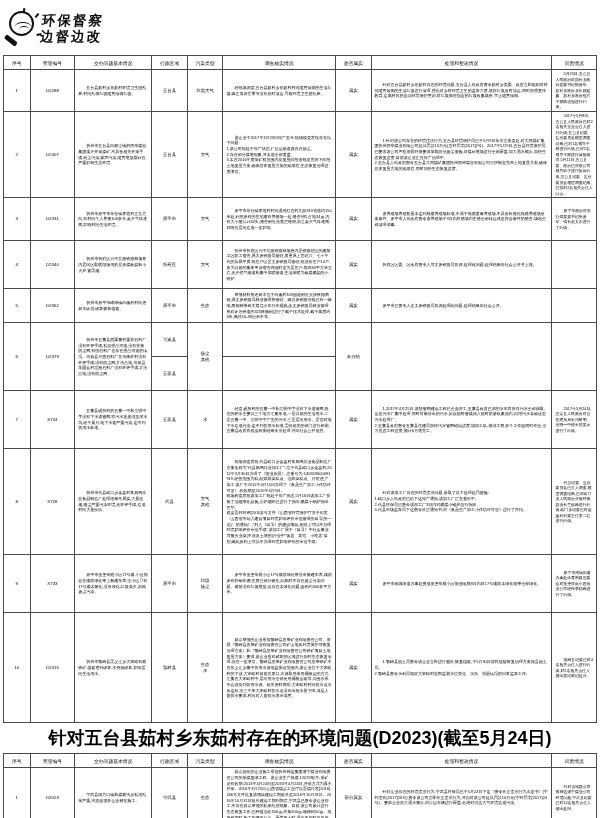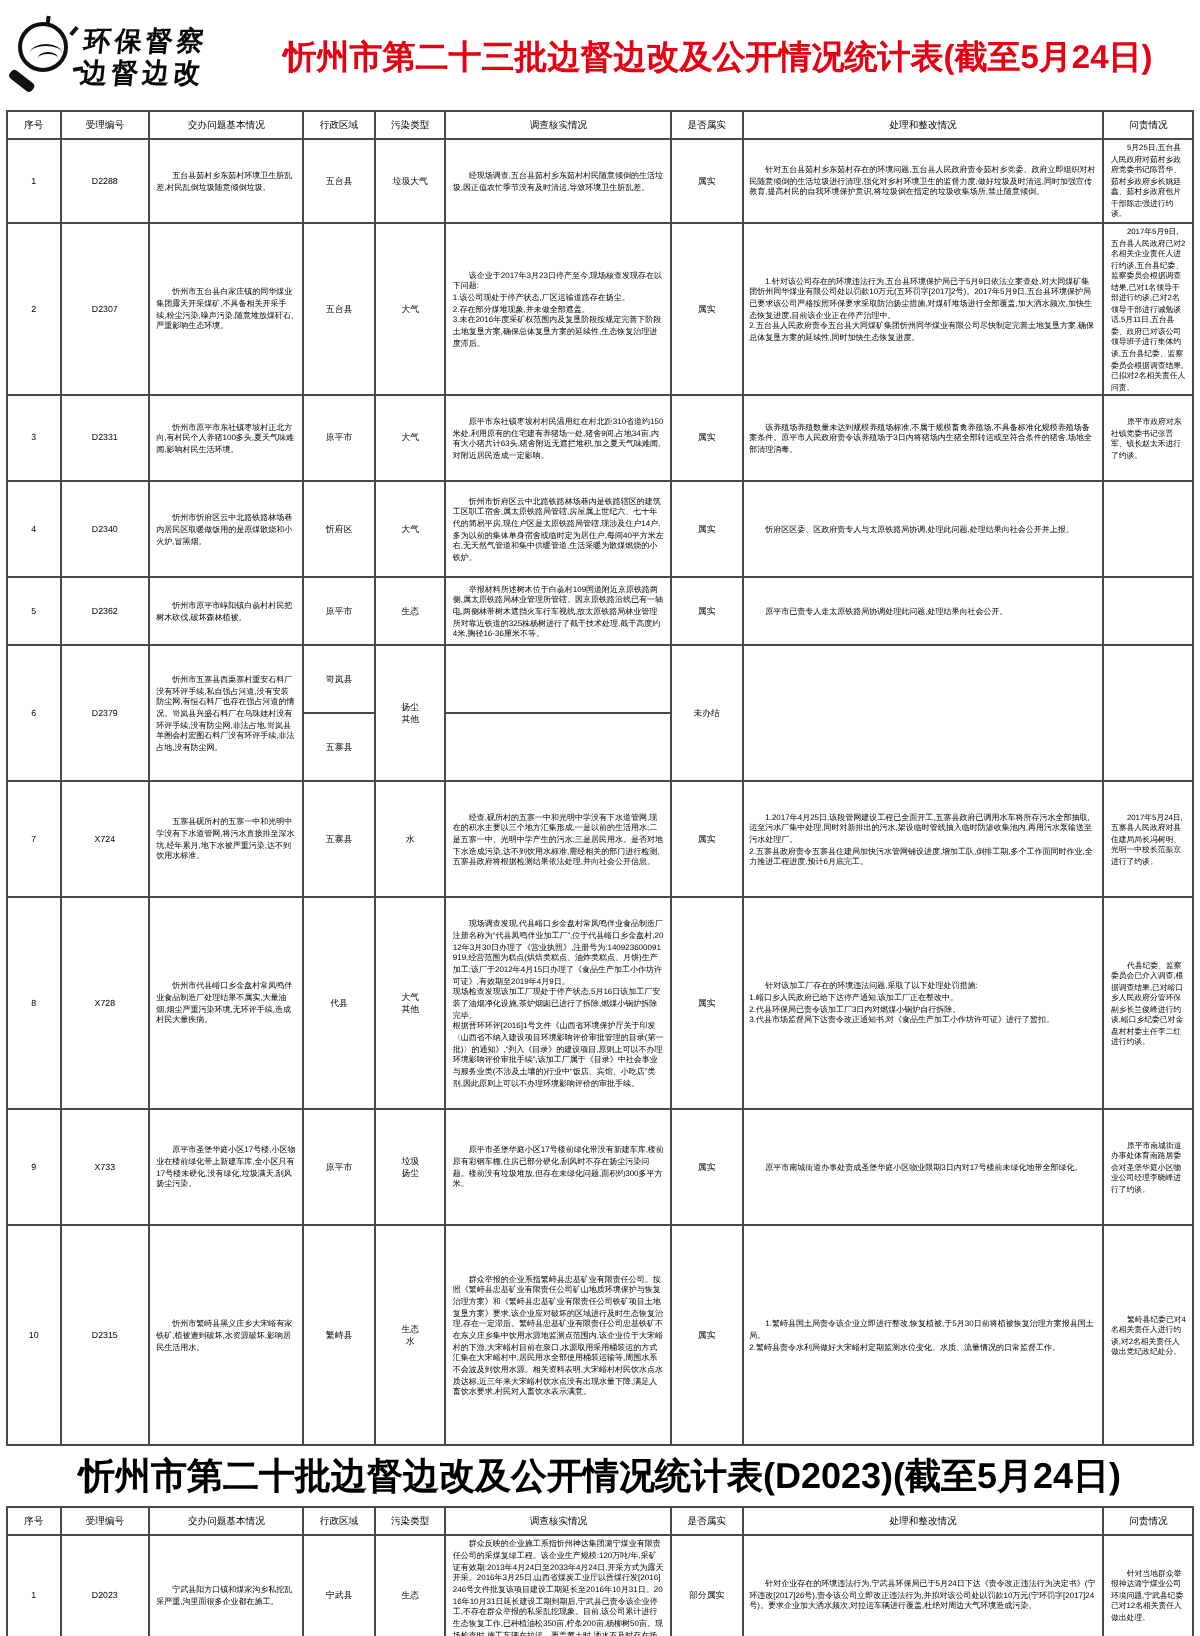--- a/index.html
+++ b/index.html
@@ -70,21 +70,20 @@
         <div class="lens-circle"></div>
         <div class="lens-scene"></div>
         <div class="lens-scene2"></div>
         <div class="lens-handle"></div>
       </div>
       <div class="logo-text">
         <div>环保督察</div>
         <div>边督边改</div>
       </div>
     </div>
-    <div class="title1" style="color: rgb(230, 0, 18);">忻州市第二十三批边督边改及公开情况统计表(截至5月24日)</div>
   </div>
 
   <table id="t1" class="report">
     <colgroup>
       <col style="width:4.5%">
         <col style="width:7.5%">
         <col style="width:13%">
       <col style="width:6%">
         <col style="width:6%">
         <col style="width:19%">
@@ -231,21 +230,21 @@
 水</td>
           <td class="p">群众举报的企业系指繁峙县忠基矿业有限责任公司。按照《繁峙县忠基矿业有限责任公司矿山地质环境保护与恢复治理方案》和《繁峙县忠基矿业有限责任公司铁矿项目土地复垦方案》要求,该企业应对破坏的区域进行及时生态恢复治理,存在一定滞后。繁峙县忠基矿业有限责任公司忠基铁矿不在东义庄乡集中饮用水源地监测点范围内,该企业位于大宋峪村的下游,大宋峪村目前在泉口,水源取用采用桶装运的方式汇集在大宋峪村中,居民用水全部使用桶装运输等,周围水系不会波及到饮用水源。相关资料表明,大宋峪村村民饮水点水质达标,近三年来大宋峪村饮水点没有出现水量下降,满足人畜饮水要求,村民对人畜饮水表示满意。</td>
           <td class="c">属实</td>
           <td class="p">1.繁峙县国土局责令该企业立即进行整改,恢复植被,于5月30日前将植被恢复治理方案报县国土局。
 2.繁峙县责令水利局做好大宋峪村定期监测水位变化、水质、流量情况的日常监督工作。</td>
           <td class="p q">繁峙县纪委已对4名相关责任人进行约谈,对2名相关责任人做出党纪政纪处分。</td>
         </tr>
       </tbody>
   </table>
 
-  <div class="title2" style="color: rgb(0, 0, 0);">忻州市第二十批边督边改及公开情况统计表(D2023)(截至5月24日)</div>
+  <div class="title2" style="color: rgb(0, 0, 0);">针对五台县茹村乡东茹村存在的环境问题(D2023)(截至5月24日)</div>
 
   <table id="t2" class="report">
     <colgroup>
       <col style="width:4.5%">
         <col style="width:7.5%">
         <col style="width:13%">
       <col style="width:6%">
         <col style="width:6%">
         <col style="width:19%">
       <col style="width:6%">

